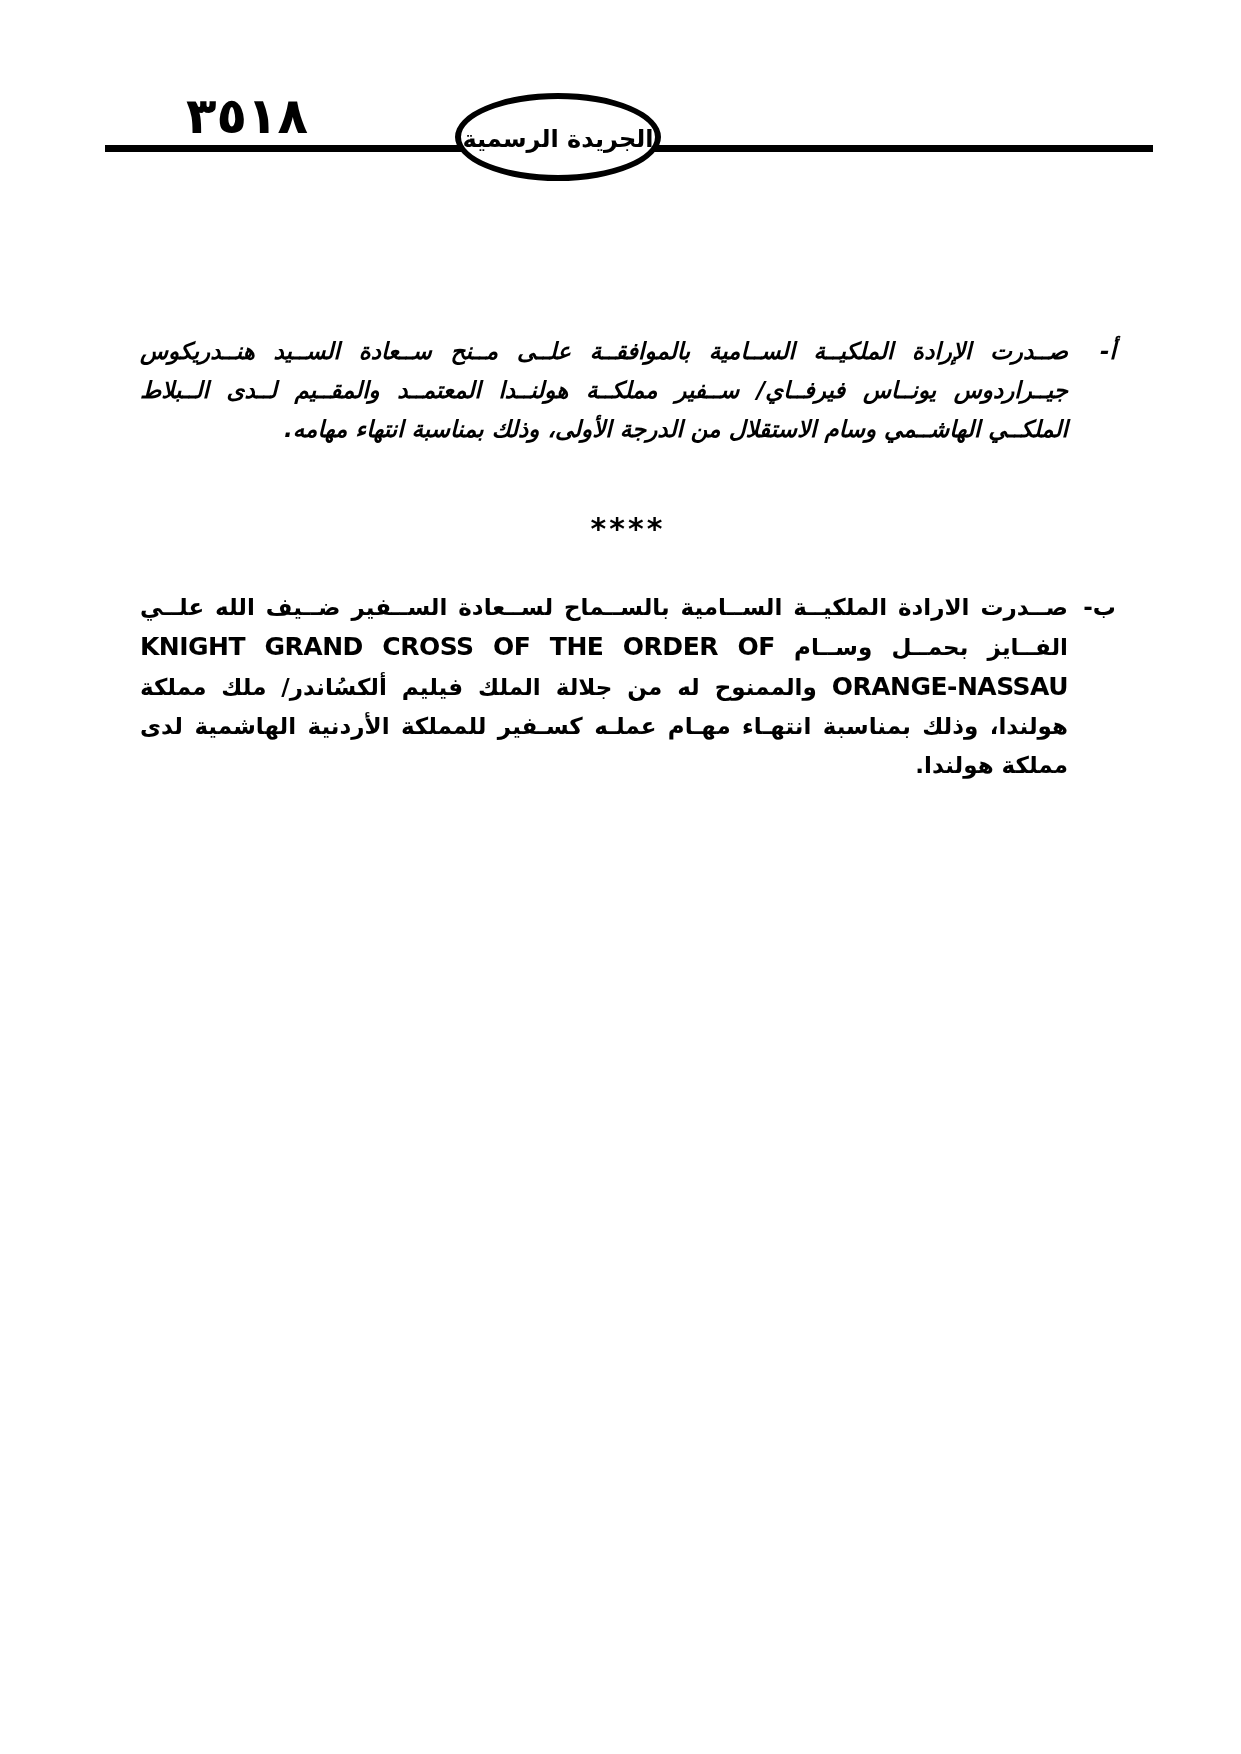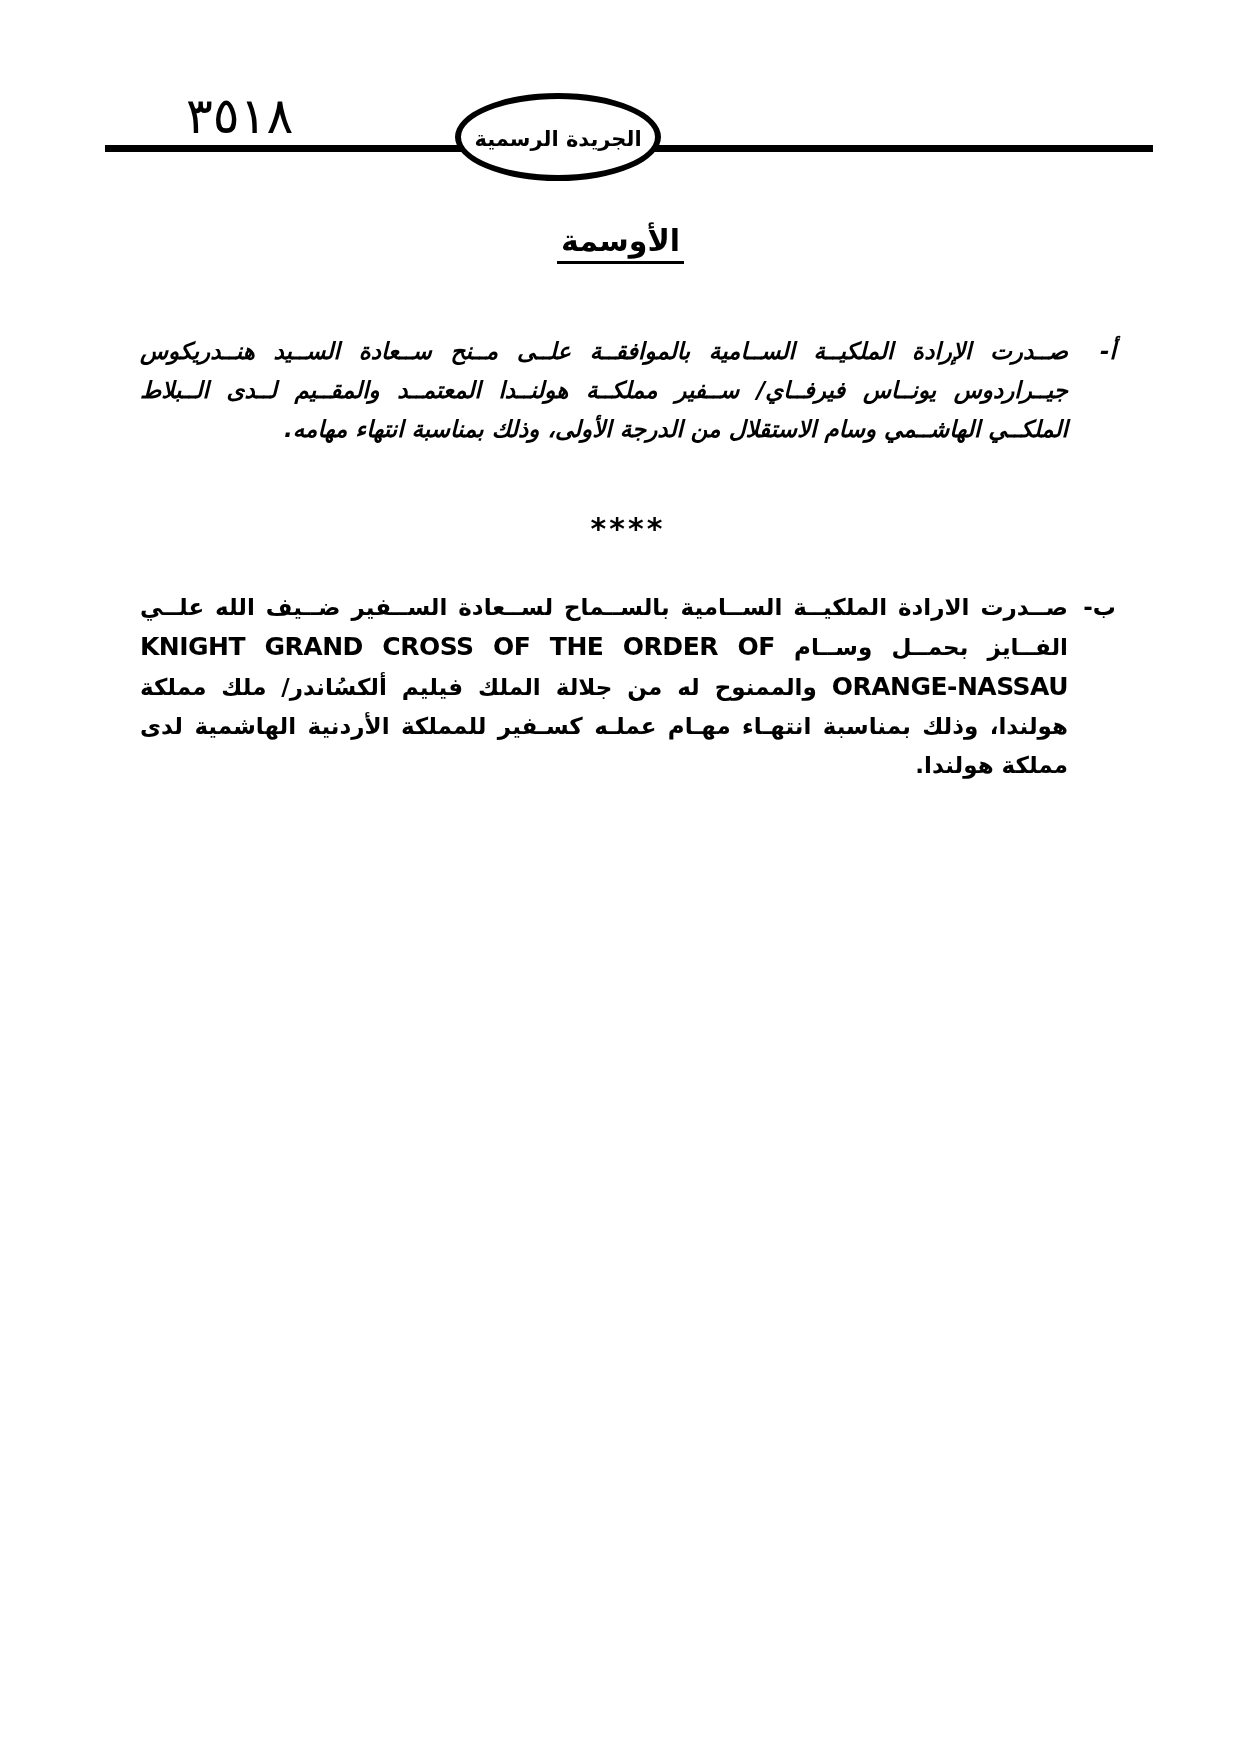--- a/index.html
+++ b/index.html
@@ -13,21 +13,21 @@
   }
   .page {
     position: absolute; inset: 0;
     background: #fff;
   }
 
   
   .page-number {
     position: absolute;
     top: 88px; left: 186px;
-    font-size: 50px; font-weight: normal;
+    font-size: 50px; font-weight: bold;
     letter-spacing: 5px;
     line-height: 56px;
     direction: rtl;
   }
   .header-rule {
     position: absolute;
     top: 145px; left: 105px;
     width: 1048px; height: 7px;
     background: #000;
   }
@@ -35,21 +35,21 @@
     position: absolute;
     top: 93px; left: 455px;
     width: 206px; height: 88px;
     border: 6px solid #000;
     border-radius: 50%;
     background: #fff;
     z-index: 2;
     display: flex; align-items: center; justify-content: center;
   }
   .gazette-name {
-    font-size: 21px; font-weight: bold;
+    font-size: 24px; font-weight: bold;
     direction: rtl;
     padding-top: 4px;
     white-space: nowrap;
   }
 
   
   .section-title-wrap {
     position: absolute;
     top: 224px; left: 0; width: 100%;
     text-align: center;
@@ -111,23 +111,20 @@
 <div class="page">
 
   <div class="page-number">٣٥١٨</div>
 
   <div class="header-rule"></div>
 
   <div class="gazette-oval">
     <span class="gazette-name">الجريدة الرسمية</span>
   </div>
 
-  <div class="section-title-wrap">
-    <span class="section-title">الأوسمة</span>
-  </div>
 
   <div class="content">
 
     <p class="para para-a"><span class="marker">أ-</span><span>صــدرت الإرادة الملكيــة الســامية بالموافقــة علــى مــنح ســعادة الســيد هنــدريكوس جيــراردوس يونــاس فيرفــاي/ ســفير مملكــة هولنــدا المعتمــد والمقــيم لــدى الــبلاط الملكــي الهاشــمي وسام الاستقلال من الدرجة الأولى، وذلك بمناسبة انتهاء مهامه.</span></p>
 
     <div class="stars-separator">****</div>
 
     <p class="para para-b"><span class="marker">ب-</span><span>صــدرت الارادة الملكيــة الســامية بالســماح لســعادة الســفير ضــيف الله علــي الفــايز بحمــل وســام </span><span class="latin">KNIGHT GRAND CROSS OF THE ORDER OF ORANGE-NASSAU</span><span> والممنوح له من جلالة الملك فيليم ألكسُاندر/ ملك مملكة هولندا، وذلك بمناسبة انتهـاء مهـام عملـه كسـفير للمملكة الأردنية الهاشمية لدى مملكة هولندا.</span></p>
 
   </div>

